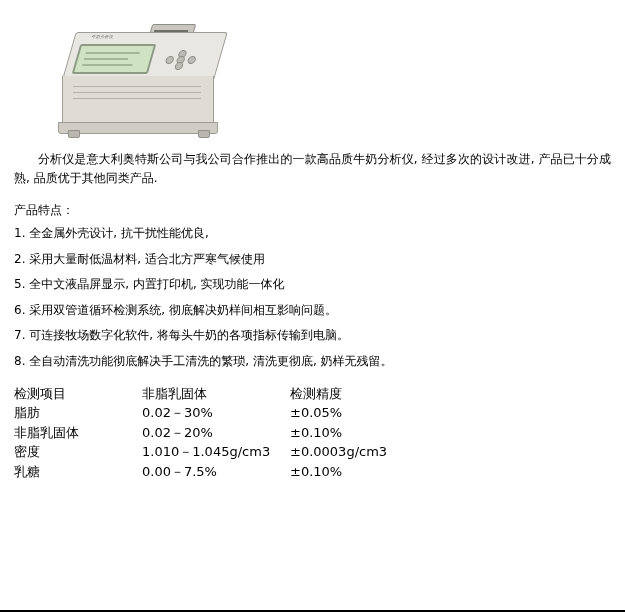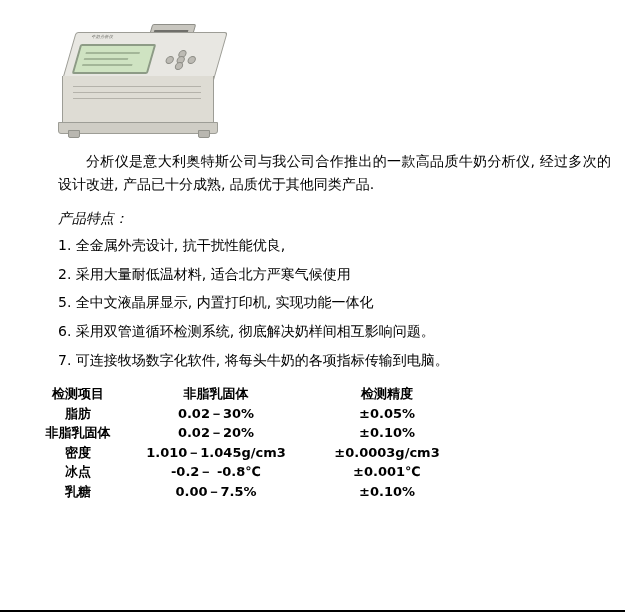--- a/index.html
+++ b/index.html
@@ -141,32 +141,30 @@
     width: 10px;
     height: 6px;
     background: #b9b7b0;
     border: 1px solid #93938c;
     border-radius: 0 0 2px 2px;
   }
 
   
   .body-text {
     padding: 0 14px;
-    font-size: 14px;
+    font-size: 12px;
     line-height: 1.62;
-    margin-left: 44px;
   }
   .intro {
     text-indent: 2em;
     margin: 0 0 12px 0;
     text-align: justify;
   }
   .features-title {
     margin: 0 0 4px 0;
-    font-style: italic;
   }
   .feature-list {
     margin: 0;
     padding: 0;
     list-style: none;
   }
   .feature-list li {
     margin: 0 0 6px 0;
   }
 
@@ -177,22 +175,22 @@
     font-size: 13px;
     line-height: 1.42;
   }
   table.specs {
     border-collapse: collapse;
     table-layout: fixed;
     width: 470px;
   }
   table.specs td, table.specs th {
     padding: 0 0 1px 0;
-    text-align: center;
-    font-weight: bold;
+    text-align: left;
+    font-weight: normal;
     vertical-align: top;
     white-space: nowrap;
   }
   table.specs col.c1 { width: 128px; }
   table.specs col.c2 { width: 148px; }
   table.specs col.c3 { width: 194px; }
   .spec-head td {
     padding-bottom: 8px;
   }
   .footer-rule {
@@ -248,20 +246,21 @@
     <p class="intro">分析仪是意大利奥特斯公司与我公司合作推出的一款高品质牛奶分析仪, 经过多次的设计改进, 产品已十分成熟, 品质优于其他同类产品.</p>
 
     <p class="features-title">产品特点：</p>
 
     <ul class="feature-list">
       <li>1. 全金属外壳设计, 抗干扰性能优良,</li>
       <li>2. 采用大量耐低温材料, 适合北方严寒气候使用</li>
       <li>5. 全中文液晶屏显示, 内置打印机, 实现功能一体化</li>
       <li>6. 采用双管道循环检测系统, 彻底解决奶样间相互影响问题。</li>
       <li>7. 可连接牧场数字化软件, 将每头牛奶的各项指标传输到电脑。</li>
+      <li>8. 全自动清洗功能彻底解决手工清洗的繁琐, 清洗更彻底, 奶样无残留。</li>
     </ul>
   </div>
 
   <div class="spec-table">
     <table class="specs">
       <colgroup>
           <col class="c1">
           <col class="c2">
           <col class="c3">
         </colgroup>
@@ -280,25 +279,20 @@
           <td>非脂乳固体</td>
           <td>0.02－20%</td>
           <td>±0.10%</td>
         </tr>
         <tr>
           <td>密度</td>
           <td>1.010－1.045g/cm3</td>
           <td>±0.0003g/cm3</td>
         </tr>
         <tr>
-          <td>冰点</td>
-          <td>-0.2－ -0.8℃</td>
-          <td>±0.001℃</td>
-        </tr>
-        <tr>
           <td>乳糖</td>
           <td>0.00－7.5%</td>
           <td>±0.10%</td>
         </tr>
 
       </tbody>
     </table>
   </div>
 
   <div class="footer-rule"></div>

